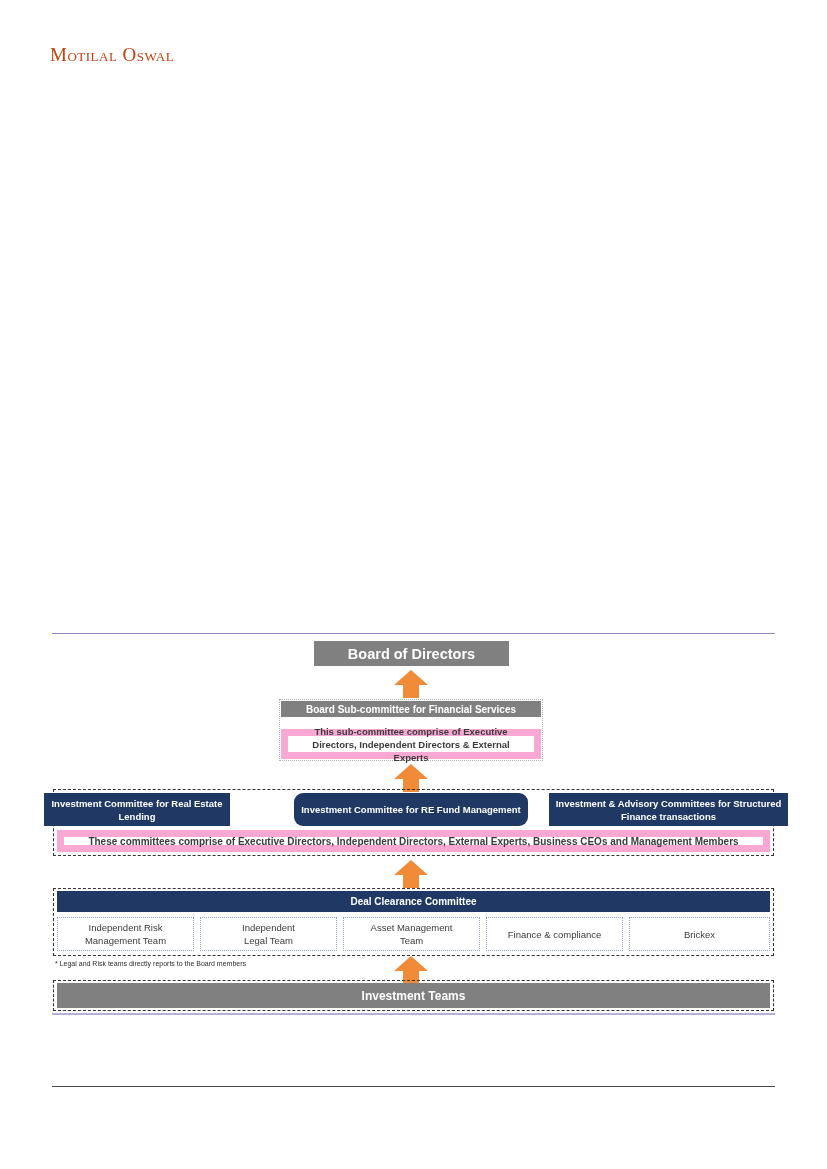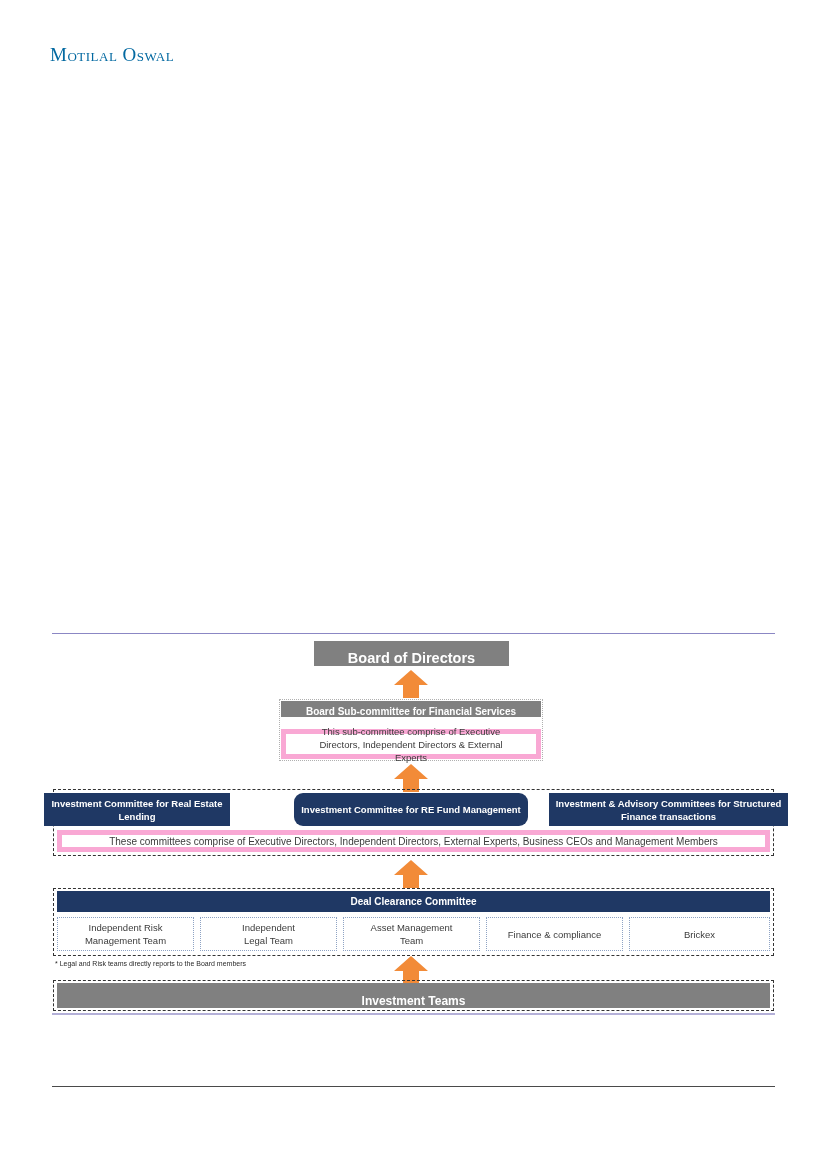--- a/index.html
+++ b/index.html
@@ -15,21 +15,21 @@
     overflow: hidden;
   }
 
   
   .logo {
     position: absolute;
     left: 50px;
     top: 44px;
     font-family: "Liberation Serif", serif;
     font-size: 19px;
-    color: #0369a1;
+    color: #c2410c;
     letter-spacing: 0.5px;
     font-variant: small-caps;
     white-space: nowrap;
   }
 
   
   .rule {
     position: absolute;
     left: 52px;
     width: 723px;
@@ -56,41 +56,41 @@
     align-items: center;
     justify-content: center;
     text-align: center;
   }
 
   
   .gray-bar {
     background: #808080;
     color: #ffffff;
     font-weight: bold;
-    align-items: flex-end;
   }
 
   
   .navy-bar {
     background: #1f3864;
     color: #ffffff;
     font-weight: bold;
     font-size: 9.5px;
     line-height: 13px;
     padding: 2px 4px;
   }
 
   
   .white-box {
     background: #ffffff;
     color: #3b3b3b;
-    border: 5px solid #f9a8d4;
+    border: 7px solid #f9a8d4;
     font-size: 9.5px;
     line-height: 13px;
     padding: 2px 16px;
+    font-weight: bold;
   }
 
   .dotted-box {
     background: #ffffff;
     color: #3b3b3b;
     border: 1px dotted #8ea3c4;
     font-size: 9.5px;
     line-height: 13px;
     padding: 2px 3px;
   }

